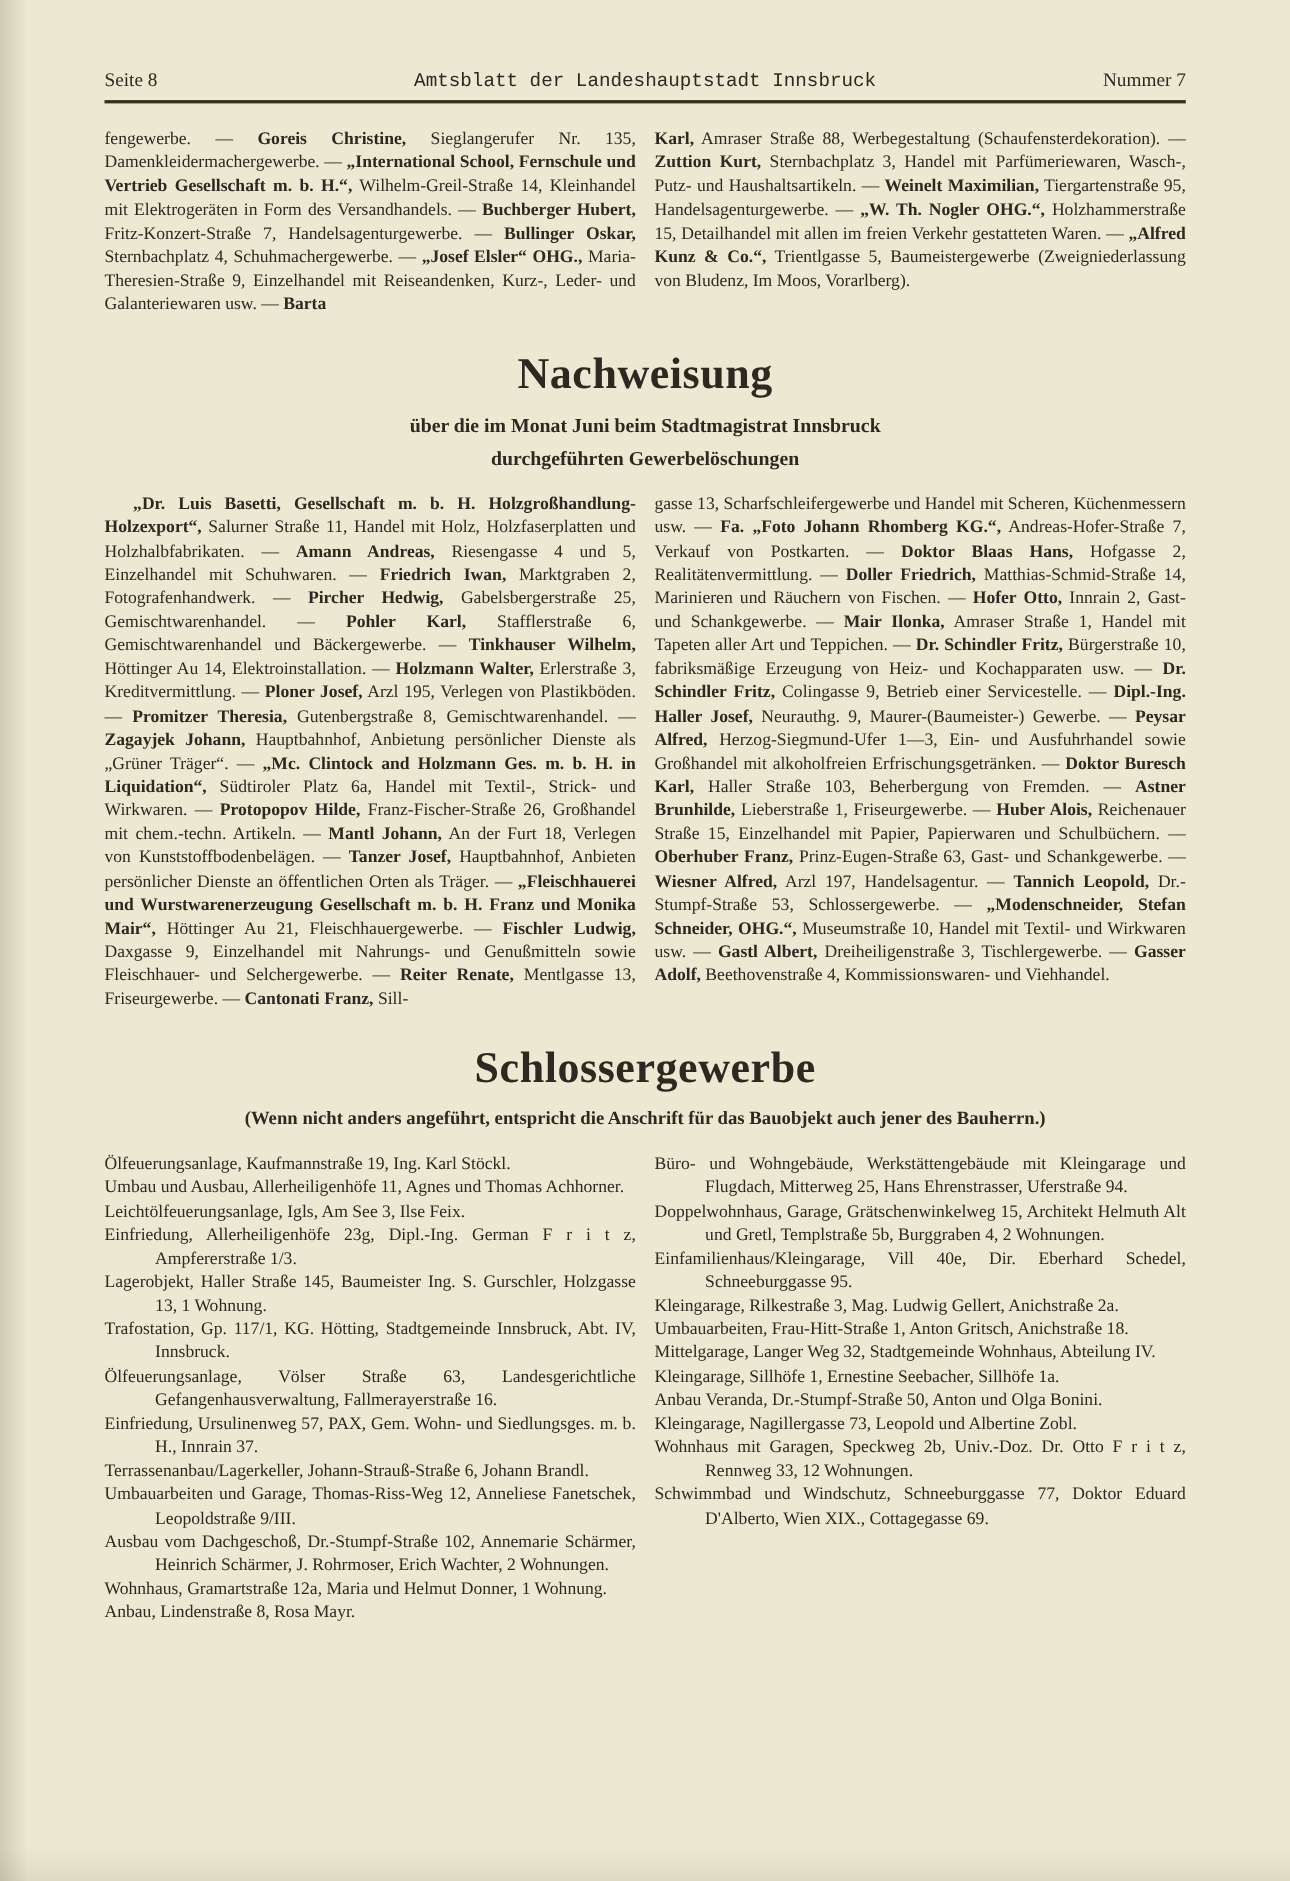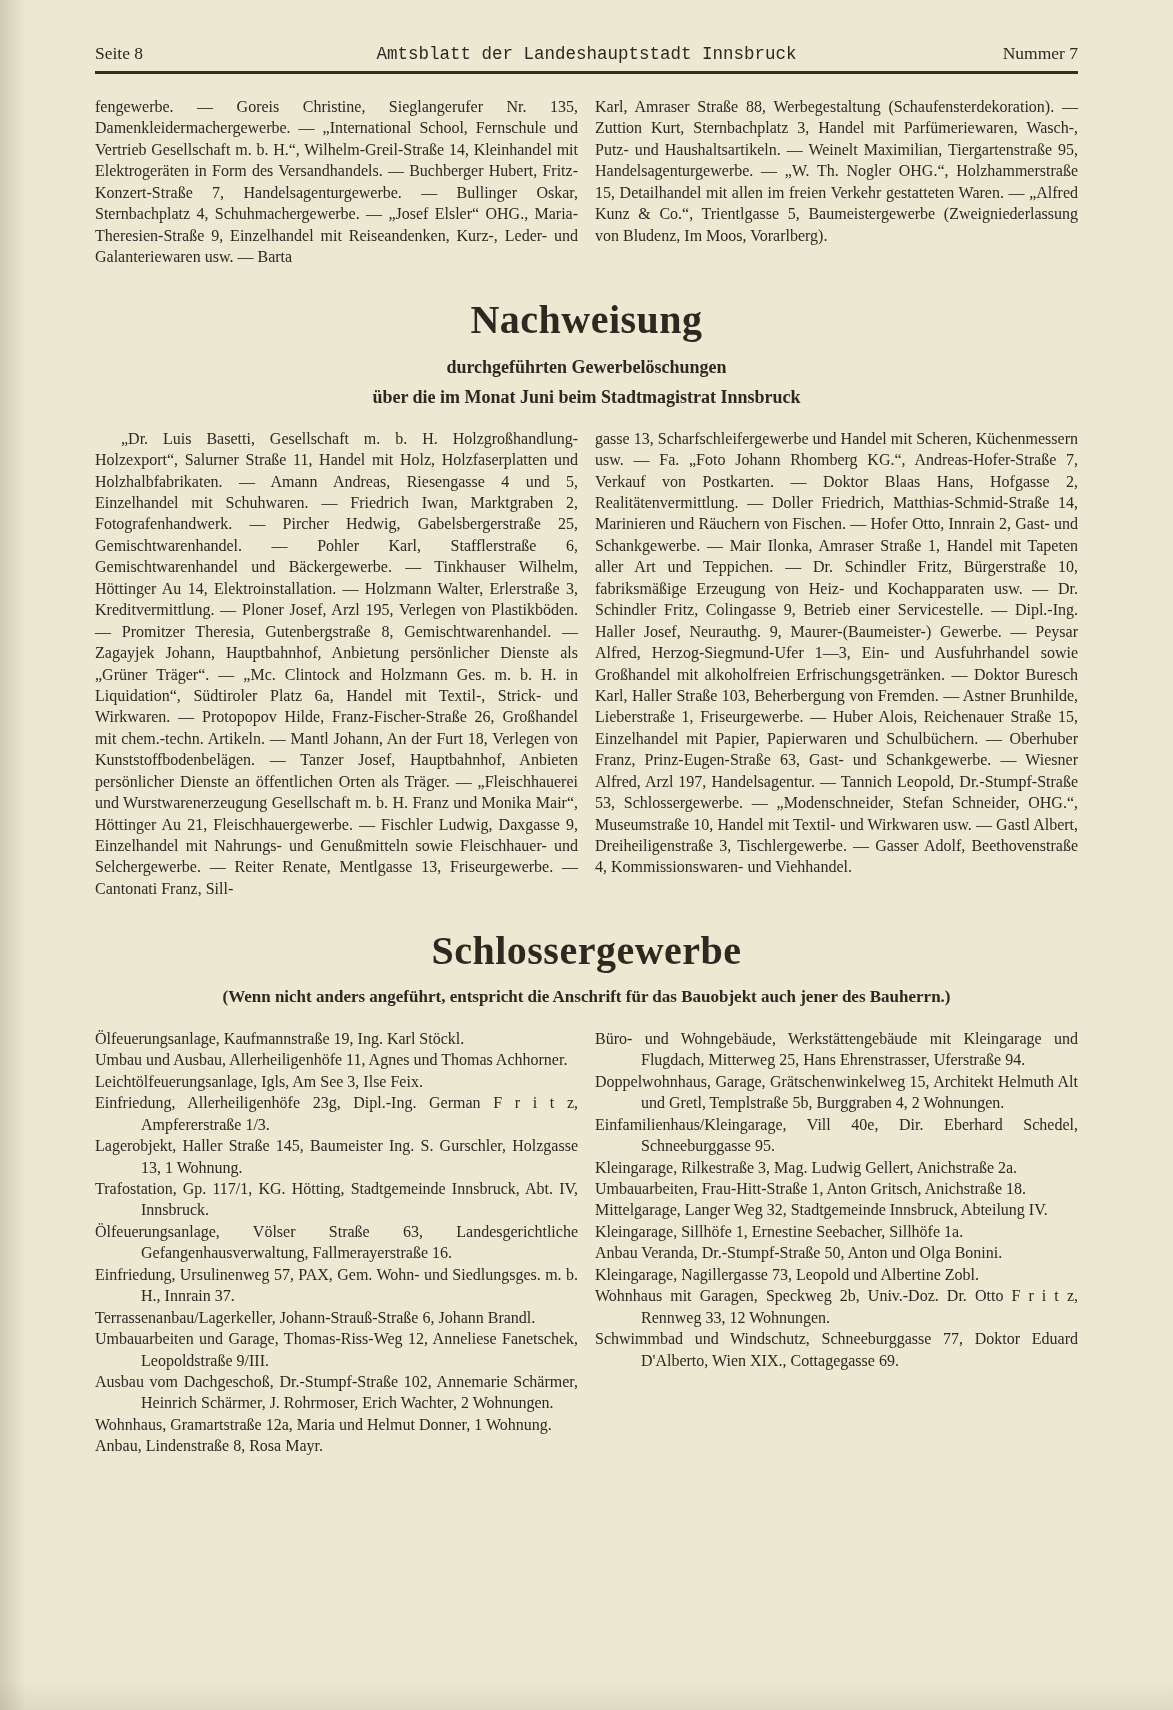--- a/index.html
+++ b/index.html
@@ -4,30 +4,30 @@
 <style>
   html,body{margin:0;padding:0;}
   body{
     width:1173px;height:1710px;overflow:hidden;
     background-color:#ece8d2;
     background-image:linear-gradient(90deg, rgba(95,85,58,.20) 0px, rgba(95,85,58,0) 26px),
                      linear-gradient(0deg, rgba(95,85,58,.10) 0px, rgba(95,85,58,0) 30px);
     color:#2d2820;
     font-family:"Liberation Serif", serif;
   }
-  .page{box-sizing:border-box;width:1173px;height:1710px;padding:43px 95px 30px 95px;}
+  .page{box-sizing:border-box;width:1173px;height:1710px;padding:62px 95px 30px 95px;}
   .header{display:grid;grid-template-columns:1fr auto 1fr;align-items:baseline;font-size:17.5px;}
   .header .h-left{justify-self:start;}
   .header .h-center{justify-self:center;font-family:Liberation Mono, monospace;}
   .header .h-right{justify-self:end;}
   .rule{border-bottom:3px solid #35301f;margin-top:7px;}
   .cols{display:flex;gap:17px;}
   .top-cols{margin-top:22px;}
   .col{width:483px;text-align:justify;font-size:16px;line-height:1.34;}
-  .b{font-weight:normal;}
+  .b{font-weight:bold;}
   .sec-title{
     text-align:center;font-weight:bold;font-size:40px;line-height:1.1;
     margin:30px 0 12px 0;letter-spacing:.5px;
   }
   .sec-subtitle{text-align:center;font-weight:bold;font-size:18px;line-height:1.45;margin-bottom:4px;}
   .sec-subtitle.plain{font-weight:bold;font-size:17px;}
   .body-cols{margin-top:18px;}
   .indent-first{text-indent:26px;}
   .bau-item{padding-left:46px;text-indent:-46px;text-align:justify;}
   p{margin:0;}
@@ -44,22 +44,22 @@
   </div>
   <div class="rule"></div>
 
   <div class="cols top-cols">
     <p class="col"><span>fengewerbe. — </span><span class="b">Goreis Christine,</span><span> Sieglangerufer Nr. 135, Damenkleidermachergewerbe. — </span><span class="b">„International School, Fernschule und Vertrieb Gesellschaft m. b. H.“,</span><span> Wilhelm-Greil-Straße 14, Kleinhandel mit Elektrogeräten in Form des Versandhandels. — </span><span class="b">Buchberger Hubert,</span><span> Fritz-Konzert-Straße 7, Handelsagenturgewerbe. — </span><span class="b">Bullinger Oskar,</span><span> Sternbachplatz 4, Schuhmachergewerbe. — </span><span class="b">„Josef Elsler“ OHG.,</span><span> Maria-Theresien-Straße 9, Einzelhandel mit Reiseandenken, Kurz-, Leder- und Galanteriewaren usw. — </span><span class="b">Barta</span></p>
     <p class="col"><span class="b">Karl,</span><span> Amraser Straße 88, Werbegestaltung (Schaufensterdekoration). — </span><span class="b">Zuttion Kurt,</span><span> Sternbachplatz 3, Handel mit Parfümeriewaren, Wasch-, Putz- und Haushaltsartikeln. — </span><span class="b">Weinelt Maximilian,</span><span> Tiergartenstraße 95, Handelsagenturgewerbe. — </span><span class="b">„W. Th. Nogler OHG.“,</span><span> Holzhammerstraße 15, Detailhandel mit allen im freien Verkehr gestatteten Waren. — </span><span class="b">„Alfred Kunz &amp; Co.“,</span><span> Trientlgasse 5, Baumeistergewerbe (Zweigniederlassung von Bludenz, Im Moos, Vorarlberg).</span></p>
   </div>
 
   <div>
     <div class="sec-title">Nachweisung</div>
+    <div class="sec-subtitle">über die im Monat Juni beim Stadtmagistrat Innsbruck</div>
     <div class="sec-subtitle">durchgeführten Gewerbelöschungen</div>
-    <div class="sec-subtitle">über die im Monat Juni beim Stadtmagistrat Innsbruck</div>
     <div class="cols body-cols">
       <p class="col indent-first"><span class="b">„Dr. Luis Basetti, Gesellschaft m. b. H. Holzgroßhandlung-Holzexport“,</span><span> Salurner Straße 11, Handel mit Holz, Holzfaserplatten und Holzhalbfabrikaten. — </span><span class="b">Amann Andreas,</span><span> Riesengasse 4 und 5, Einzelhandel mit Schuhwaren. — </span><span class="b">Friedrich Iwan,</span><span> Marktgraben 2, Fotografenhandwerk. — </span><span class="b">Pircher Hedwig,</span><span> Gabelsbergerstraße 25, Gemischtwarenhandel. — </span><span class="b">Pohler Karl,</span><span> Stafflerstraße 6, Gemischtwarenhandel und Bäckergewerbe. — </span><span class="b">Tinkhauser Wilhelm,</span><span> Höttinger Au 14, Elektroinstallation. — </span><span class="b">Holzmann Walter,</span><span> Erlerstraße 3, Kreditvermittlung. — </span><span class="b">Ploner Josef,</span><span> Arzl 195, Verlegen von Plastikböden. — </span><span class="b">Promitzer Theresia,</span><span> Gutenbergstraße 8, Gemischtwarenhandel. — </span><span class="b">Zagayjek Johann,</span><span> Hauptbahnhof, Anbietung persönlicher Dienste als „Grüner Träger“. — </span><span class="b">„Mc. Clintock and Holzmann Ges. m. b. H. in Liquidation“,</span><span> Südtiroler Platz 6a, Handel mit Textil-, Strick- und Wirkwaren. — </span><span class="b">Protopopov Hilde,</span><span> Franz-Fischer-Straße 26, Großhandel mit chem.-techn. Artikeln. — </span><span class="b">Mantl Johann,</span><span> An der Furt 18, Verlegen von Kunststoffbodenbelägen. — </span><span class="b">Tanzer Josef,</span><span> Hauptbahnhof, Anbieten persönlicher Dienste an öffentlichen Orten als Träger. — </span><span class="b">„Fleischhauerei und Wurstwarenerzeugung Gesellschaft m. b. H. Franz und Monika Mair“,</span><span> Höttinger Au 21, Fleischhauergewerbe. — </span><span class="b">Fischler Ludwig,</span><span> Daxgasse 9, Einzelhandel mit Nahrungs- und Genußmitteln sowie Fleischhauer- und Selchergewerbe. — </span><span class="b">Reiter Renate,</span><span> Mentlgasse 13, Friseurgewerbe. — </span><span class="b">Cantonati Franz,</span><span> Sill-</span></p>
       <p class="col"><span>gasse 13, Scharfschleifergewerbe und Handel mit Scheren, Küchenmessern usw. — </span><span class="b">Fa. „Foto Johann Rhomberg KG.“,</span><span> Andreas-Hofer-Straße 7, Verkauf von Postkarten. — </span><span class="b">Doktor Blaas Hans,</span><span> Hofgasse 2, Realitätenvermittlung. — </span><span class="b">Doller Friedrich,</span><span> Matthias-Schmid-Straße 14, Marinieren und Räuchern von Fischen. — </span><span class="b">Hofer Otto,</span><span> Innrain 2, Gast- und Schankgewerbe. — </span><span class="b">Mair Ilonka,</span><span> Amraser Straße 1, Handel mit Tapeten aller Art und Teppichen. — </span><span class="b">Dr. Schindler Fritz,</span><span> Bürgerstraße 10, fabriksmäßige Erzeugung von Heiz- und Kochapparaten usw. — </span><span class="b">Dr. Schindler Fritz,</span><span> Colingasse 9, Betrieb einer Servicestelle. — </span><span class="b">Dipl.-Ing. Haller Josef,</span><span> Neurauthg. 9, Maurer-(Baumeister-) Gewerbe. — </span><span class="b">Peysar Alfred,</span><span> Herzog-Siegmund-Ufer 1—3, Ein- und Ausfuhrhandel sowie Großhandel mit alkoholfreien Erfrischungsgetränken. — </span><span class="b">Doktor Buresch Karl,</span><span> Haller Straße 103, Beherbergung von Fremden. — </span><span class="b">Astner Brunhilde,</span><span> Lieberstraße 1, Friseurgewerbe. — </span><span class="b">Huber Alois,</span><span> Reichenauer Straße 15, Einzelhandel mit Papier, Papierwaren und Schulbüchern. — </span><span class="b">Oberhuber Franz,</span><span> Prinz-Eugen-Straße 63, Gast- und Schankgewerbe. — </span><span class="b">Wiesner Alfred,</span><span> Arzl 197, Handelsagentur. — </span><span class="b">Tannich Leopold,</span><span> Dr.-Stumpf-Straße 53, Schlossergewerbe. — </span><span class="b">„Modenschneider, Stefan Schneider, OHG.“,</span><span> Museumstraße 10, Handel mit Textil- und Wirkwaren usw. — </span><span class="b">Gastl Albert,</span><span> Dreiheiligenstraße 3, Tischlergewerbe. — </span><span class="b">Gasser Adolf,</span><span> Beethovenstraße 4, Kommissionswaren- und Viehhandel.</span></p>
     </div>
   </div>
 
   <div>
     <div class="sec-title">Schlossergewerbe</div>
     <div class="sec-subtitle plain">(Wenn nicht anders angeführt, entspricht die Anschrift für das Bauobjekt auch jener des Bauherrn.)</div>
     <div class="cols body-cols">
@@ -77,21 +77,21 @@
           <div class="bau-item">Ausbau vom Dachgeschoß, Dr.-Stumpf-Straße 102, Annemarie Schärmer, Heinrich Schärmer, J. Rohrmoser, Erich Wachter, 2 Wohnungen.</div>
           <div class="bau-item">Wohnhaus, Gramartstraße 12a, Maria und Helmut Donner, 1 Wohnung.</div>
           <div class="bau-item">Anbau, Lindenstraße 8, Rosa Mayr.</div>
         </div>
       <div class="col">
           <div class="bau-item">Büro- und Wohngebäude, Werkstättengebäude mit Kleingarage und Flugdach, Mitterweg 25, Hans Ehrenstrasser, Uferstraße 94.</div>
           <div class="bau-item">Doppelwohnhaus, Garage, Grätschenwinkelweg 15, Architekt Helmuth Alt und Gretl, Templstraße 5b, Burggraben 4, 2 Wohnungen.</div>
           <div class="bau-item">Einfamilienhaus/Kleingarage, Vill 40e, Dir. Eberhard Schedel, Schneeburggasse 95.</div>
           <div class="bau-item">Kleingarage, Rilkestraße 3, Mag. Ludwig Gellert, Anichstraße 2a.</div>
           <div class="bau-item">Umbauarbeiten, Frau-Hitt-Straße 1, Anton Gritsch, Anichstraße 18.</div>
-          <div class="bau-item">Mittelgarage, Langer Weg 32, Stadtgemeinde Innsbruck, Abteilung IV.</div>
+          <div class="bau-item">Mittelgarage, Langer Weg 32, Stadtgemeinde Wohnhaus, Abteilung IV.</div>
           <div class="bau-item">Kleingarage, Sillhöfe 1, Ernestine Seebacher, Sillhöfe 1a.</div>
           <div class="bau-item">Anbau Veranda, Dr.-Stumpf-Straße 50, Anton und Olga Bonini.</div>
           <div class="bau-item">Kleingarage, Nagillergasse 73, Leopold und Albertine Zobl.</div>
           <div class="bau-item">Wohnhaus mit Garagen, Speckweg 2b, Univ.-Doz. Dr. Otto F r i t z, Rennweg 33, 12 Wohnungen.</div>
           <div class="bau-item">Schwimmbad und Windschutz, Schneeburggasse 77, Doktor Eduard D'Alberto, Wien XIX., Cottagegasse 69.</div>
         </div>
     </div>
   </div>
 
 </div>

